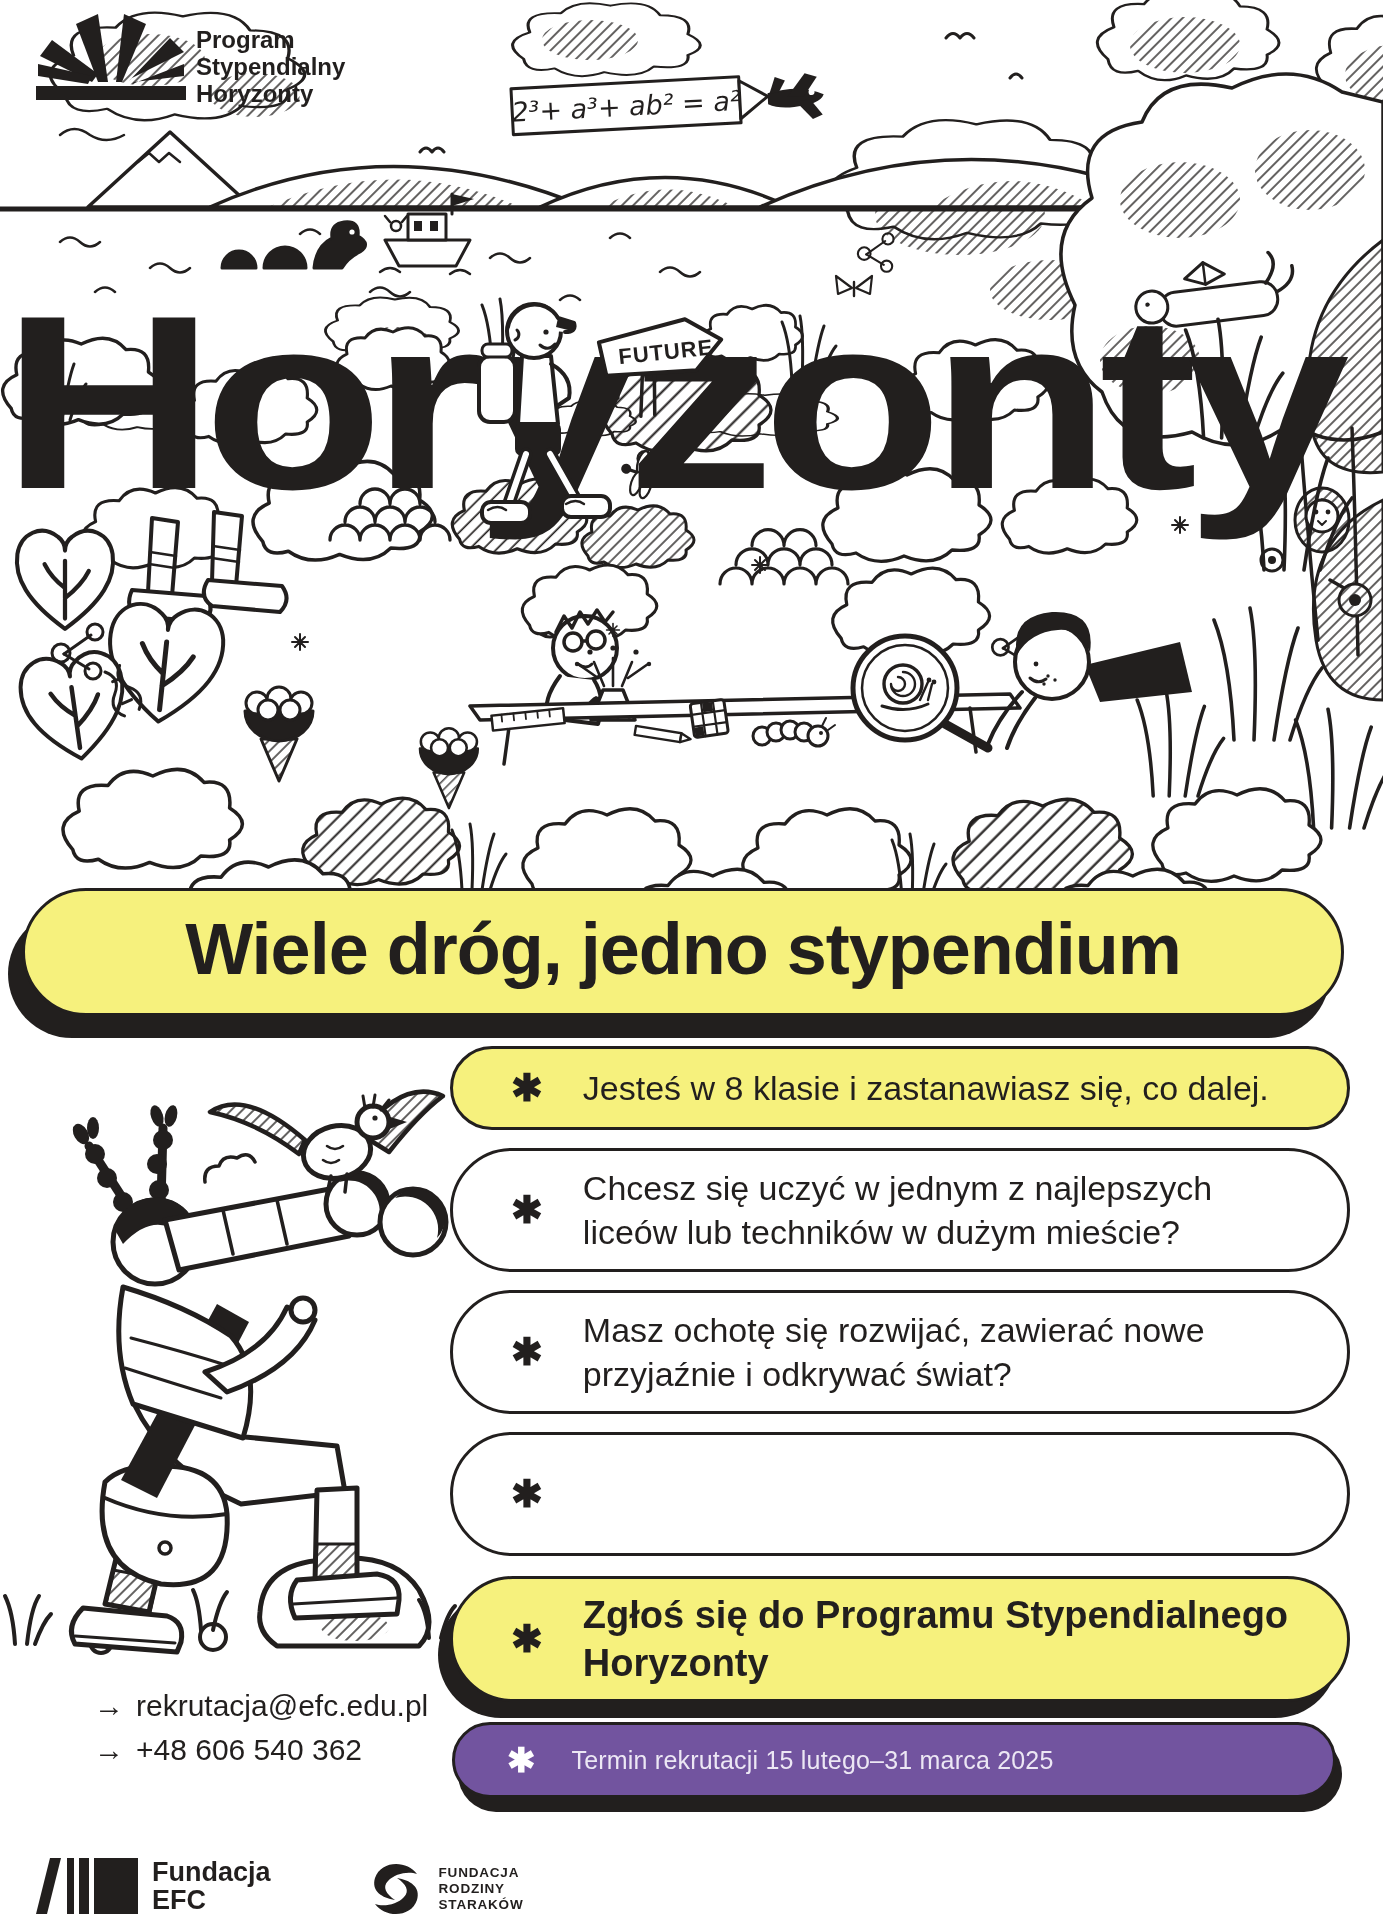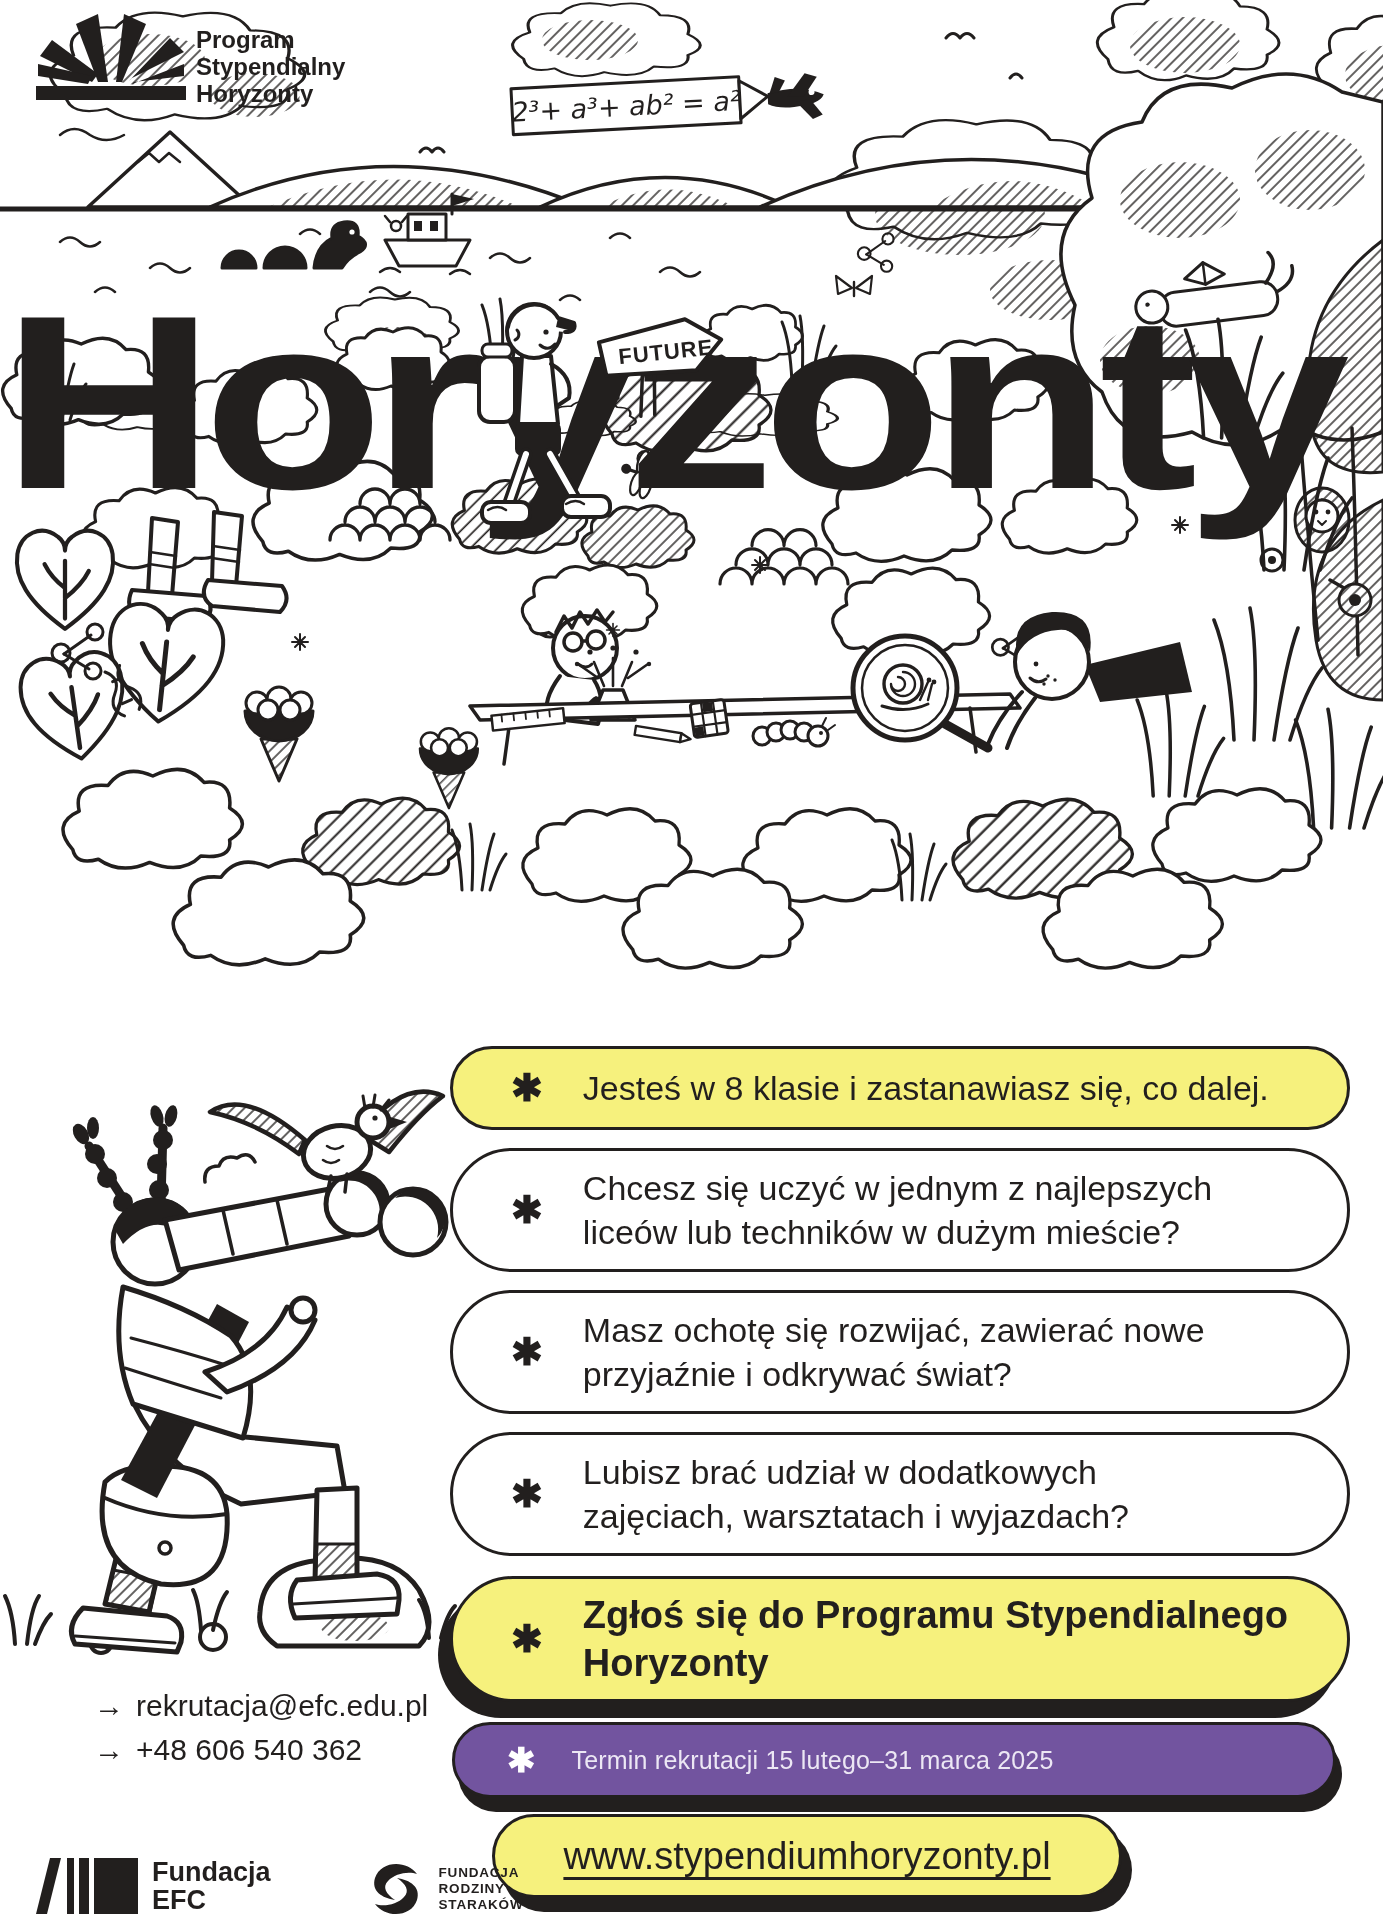--- a/index.html
+++ b/index.html
@@ -496,55 +496,53 @@
         <polygon points="96,72 148,52 148,64 98,70"></polygon>
       </g>
     </svg>
     <div class="logo-text">
       <div>Program</div>
       <div>Stypendialny</div>
       <div>Horyzonty</div>
     </div>
   </div>
 
+  <div id="hero-pill" class="pill">
+    <span class="pill-text">Wiele dróg, jedno stypendium</span>
+  </div>
 
   <div id="bubble-1" class="pill bubble">
     <span class="ast">✱</span>
     <span class="pill-text">Jesteś w 8 klasie i zastanawiasz się, co dalej.</span>
   </div>
   <div id="bubble-2" class="pill bubble">
     <span class="ast">✱</span>
     <span class="pill-text">Chcesz się uczyć w jednym z najlepszych
 liceów lub techników w dużym mieście?</span>
   </div>
   <div id="bubble-3" class="pill bubble">
     <span class="ast">✱</span>
     <span class="pill-text">Masz ochotę się rozwijać, zawierać nowe
 przyjaźnie i odkrywać świat?</span>
   </div>
   <div id="bubble-4" class="pill bubble">
     <span class="ast">✱</span>
-    <span class="pill-text">Lubisz brać udział w dodatkowych
-zajęciach, warsztatach i wyjazdach?</span>
   </div>
 
   <div id="cta-pill" class="pill">
     <span class="ast">✱</span>
     <span class="pill-text">Zgłoś się do Programu Stypendialnego
 Horyzonty</span>
   </div>
 
   <div id="deadline-pill" class="pill">
     <span class="ast">✱</span>
     <span class="pill-text">Termin rekrutacji 15 lutego–31 marca 2025</span>
   </div>
 
-  <div id="website-pill" class="pill">
-    <span class="pill-text">www.stypendiumhoryzonty.pl</span>
-  </div>
 
   <div id="contact">
     <div class="contact-row">
       <span>→</span>
       <span>rekrutacja@efc.edu.pl</span>
     </div>
     <div class="contact-row">
       <span>→</span>
       <span>+48 606 540 362</span>
     </div>

